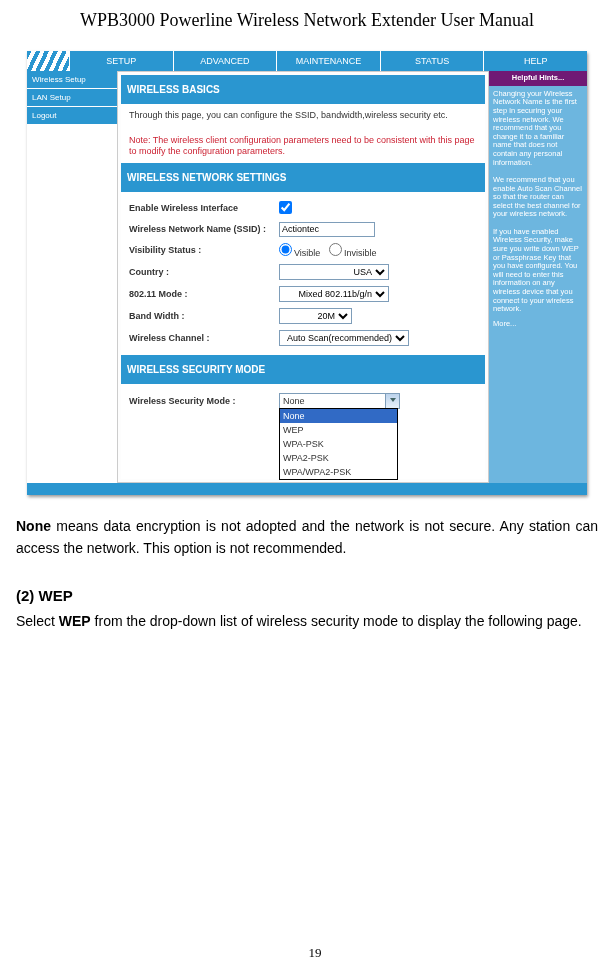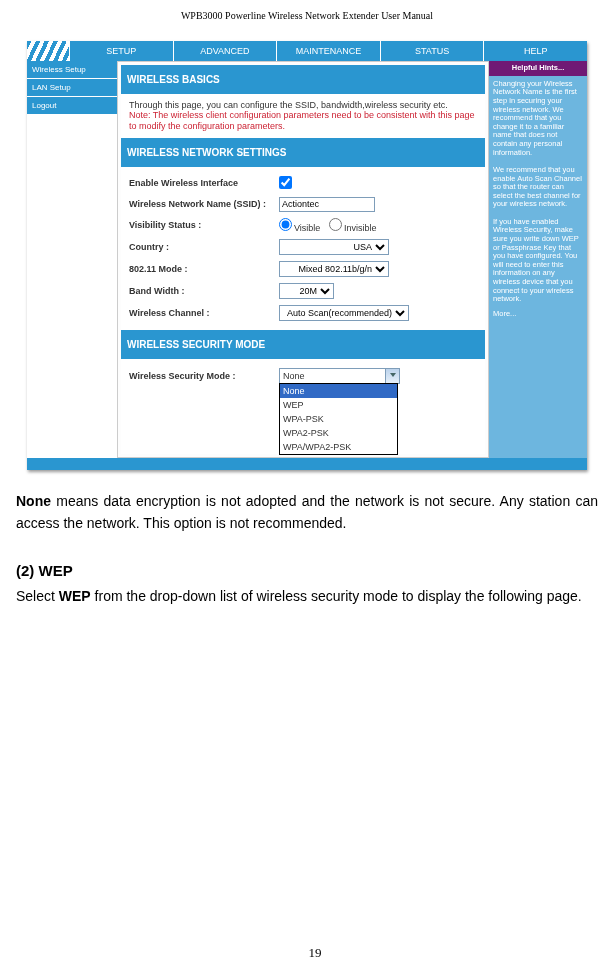--- a/index.html
+++ b/index.html
@@ -9,21 +9,21 @@
     background: #fff;
     width: 614px;
     height: 973px;
     position: relative;
   }
   .page {
     padding: 10px 16px 0 16px;
   }
   .doc-header {
     text-align: center;
-    font-size: 10px;
+    font-size: 18px;
     margin-bottom: 20px;
     font-family: "Times New Roman", serif;
   }
   .paragraph {
     font-size: 14px;
     line-height: 1.6;
     text-align: justify;
     margin: 6px 0;
     font-family: Arial, sans-serif;
   }
@@ -131,21 +131,21 @@
     font-size: 10px;
   }
   .panel-body {
     background: #fff;
     padding: 6px 8px;
     font-size: 9px;
     color: #333;
   }
   .panel-body .note {
     color: #c23;
-    margin-top: 0;
+    margin-top: 15px;
     line-height: 1.2;
   }
 
   .form-row {
     display: flex;
     align-items: center;
     padding: 3px 0;
   }
   .form-label {
     width: 150px;
@@ -293,21 +293,21 @@
             <div class="form-control"><select class="ctl" style="width:110px"><option>USA</option></select></div>
           </div>
 
           <div class="form-row">
             <div class="form-label">802.11 Mode :</div>
             <div class="form-control"><select class="ctl" style="width:110px"><option>Mixed 802.11b/g/n</option></select></div>
           </div>
 
           <div class="form-row">
             <div class="form-label">Band Width :</div>
-            <div class="form-control"><select class="ctl" style="width:55px"><option>20M</option></select></div>
+            <div class="form-control"><select class="ctl" style="width:73px"><option>20M</option></select></div>
           </div>
 
           <div class="form-row">
             <div class="form-label">Wireless Channel :</div>
             <div class="form-control"><select class="ctl" style="width:130px"><option>Auto Scan(recommended)</option></select></div>
           </div>
         </div>
 
         <div class="panel-header">WIRELESS SECURITY MODE</div>
         <div class="panel-body" style="position:relative;">

